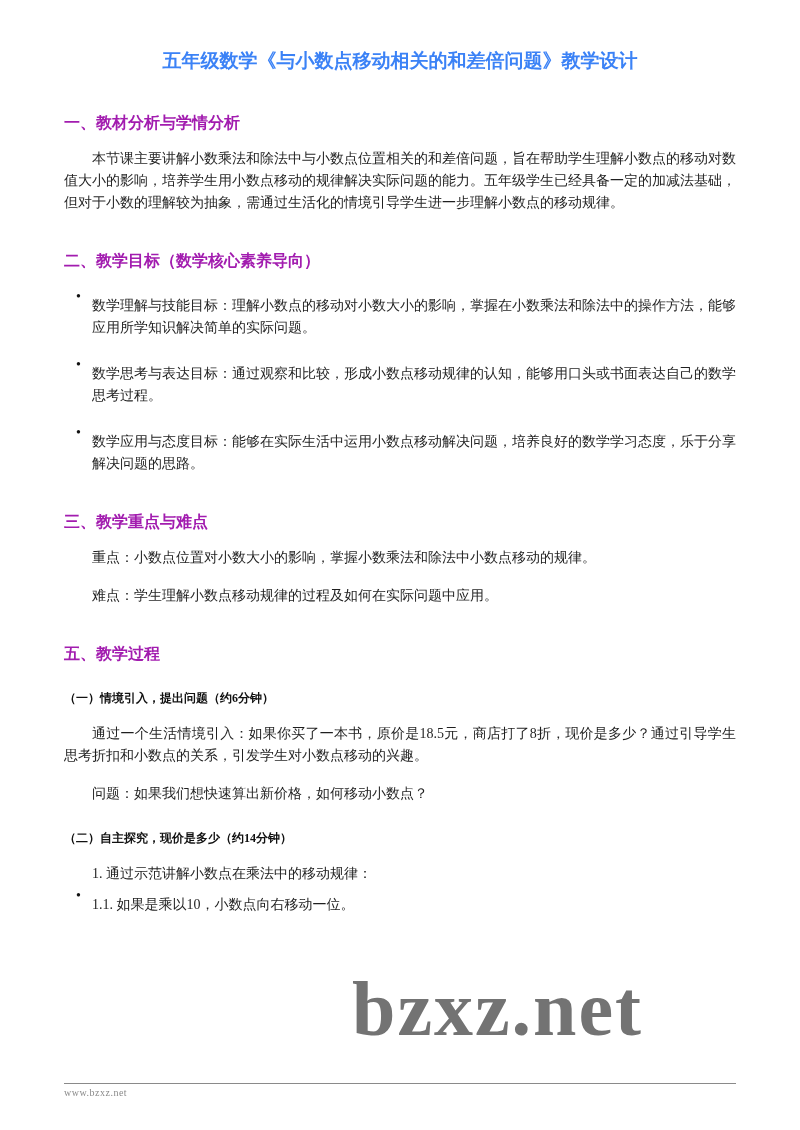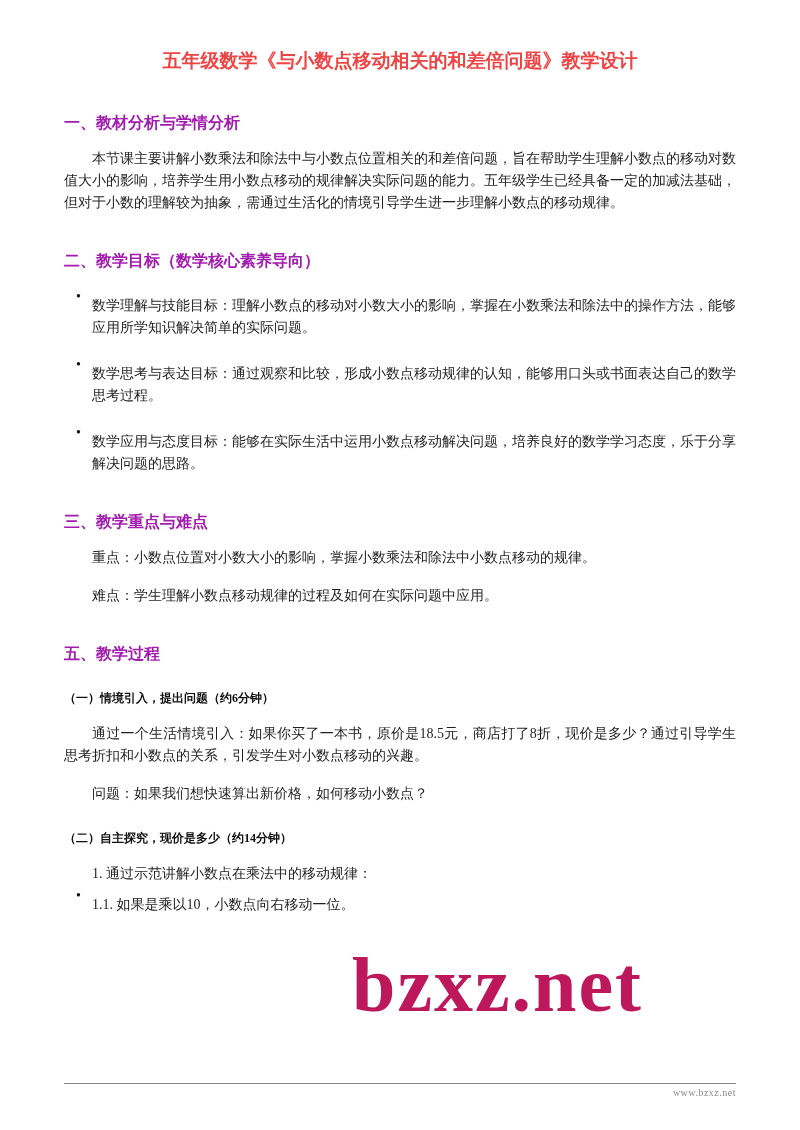--- a/index.html
+++ b/index.html
@@ -17,21 +17,21 @@
     position: relative;
     z-index: 1;
     padding: 46px 64px 0 64px;
   }
   h1.doc-title {
     font-size: 19px;
     line-height: 30px;
     font-weight: bold;
     text-align: center;
     margin: 0 0 12px 0;
-    color: #ef4444;
+    color: #3b82f6;
   }
   h2.sec-heading {
     font-size: 16px;
     line-height: 22px;
     font-weight: bold;
     margin: 36px 0 14px 0;
     color: #a21caf;
   }
   h3.sub-heading {
     font-size: 12px;
@@ -64,40 +64,40 @@
   }
   .bullet-item .bullet {
     width: 16px;
     flex: 0 0 16px;
     color: #111;
   }
   .bullet-item .bullet-text { flex: 1; text-align: justify; margin-top: 9px; }
   .watermark {
     position: absolute;
     z-index: 0;
-    top: 940px;
+    top: 964px;
     left: 352px;
     font-size: 78px;
     font-weight: bold;
     letter-spacing: 2px;
-    color: #be185d;
+    color: #737373;
     font-family: "Liberation Serif", "DejaVu Serif", serif;
     user-select: none;
   }
   .page-footer {
     position: absolute;
     z-index: 2;
     left: 64px;
     right: 64px;
     top: 1083px;
     border-top: 1px solid #8a8a8a;
   }
   .footer-url {
     display: block;
-    text-align: right;
+    text-align: left;
     font-size: 10px;
     line-height: 14px;
     color: #8a8a8a;
     margin-top: 2px;
     letter-spacing: 0.5px;
   }
 </style>
 </head>
 <body>
 

